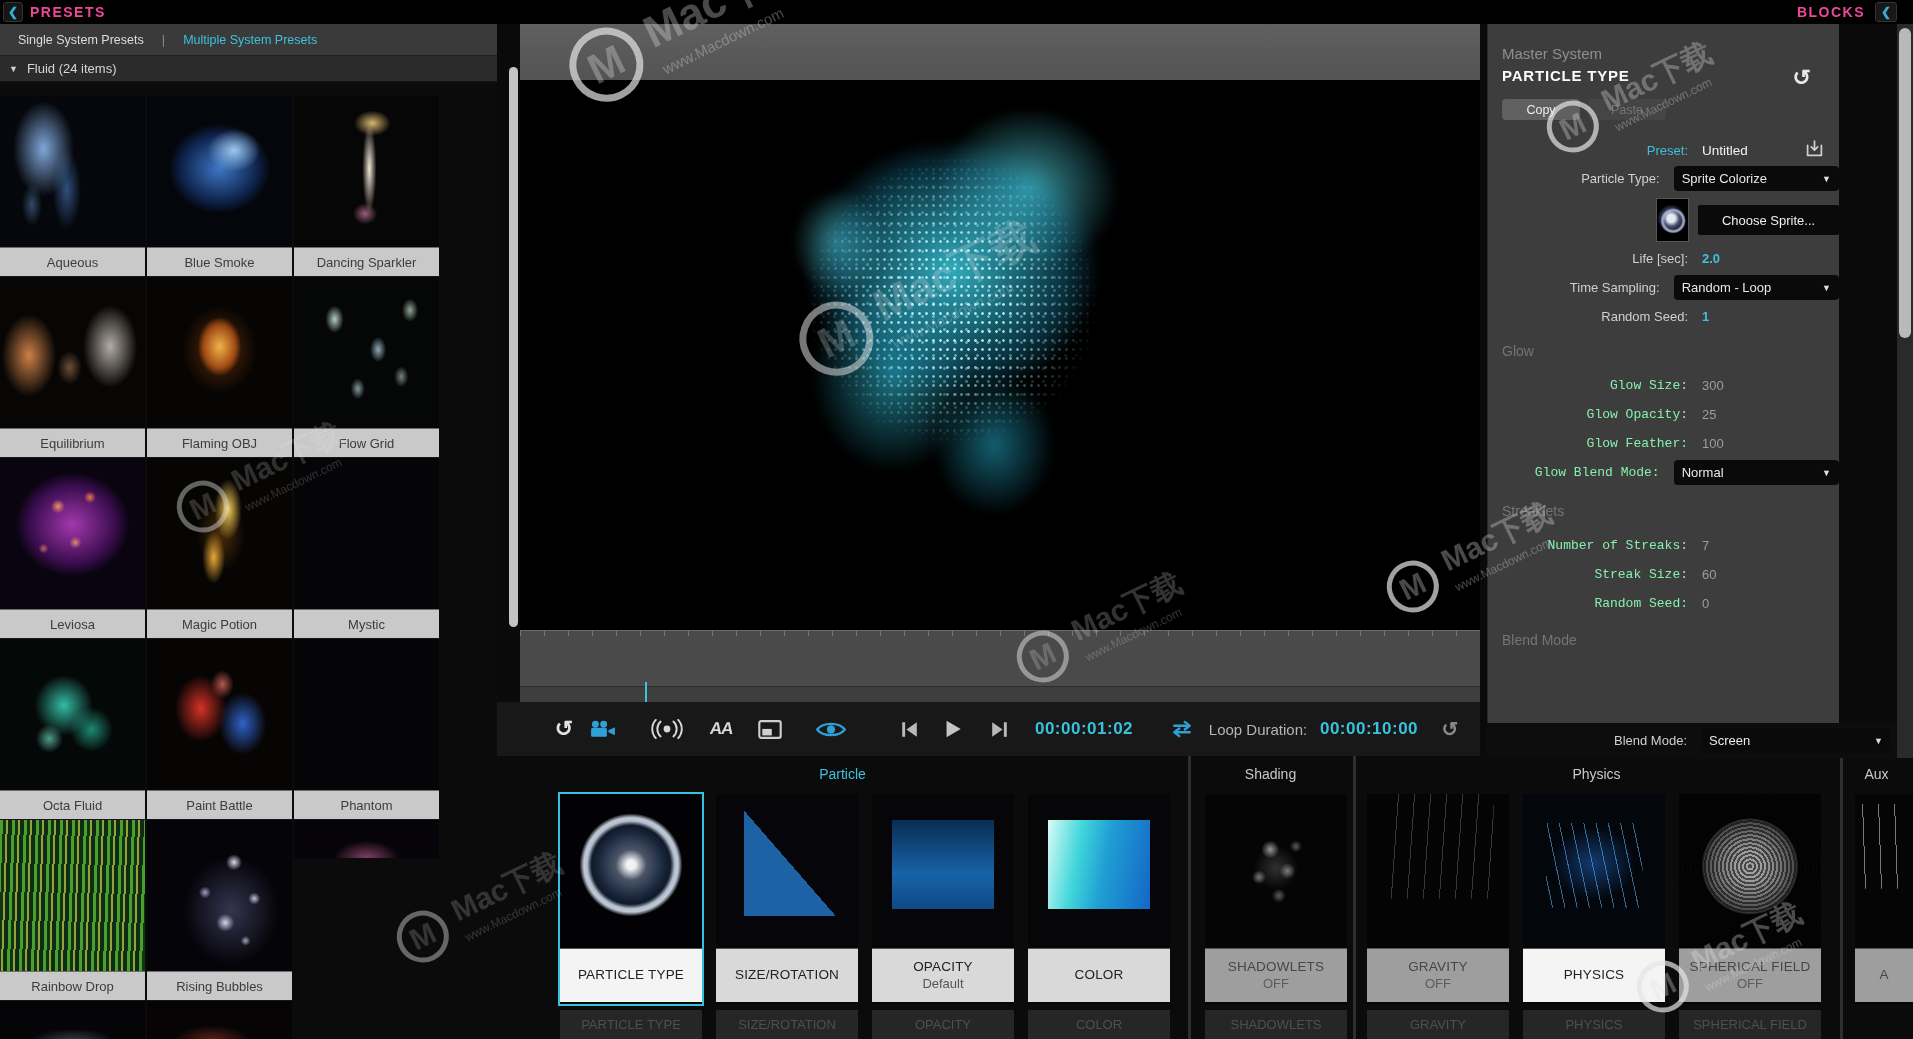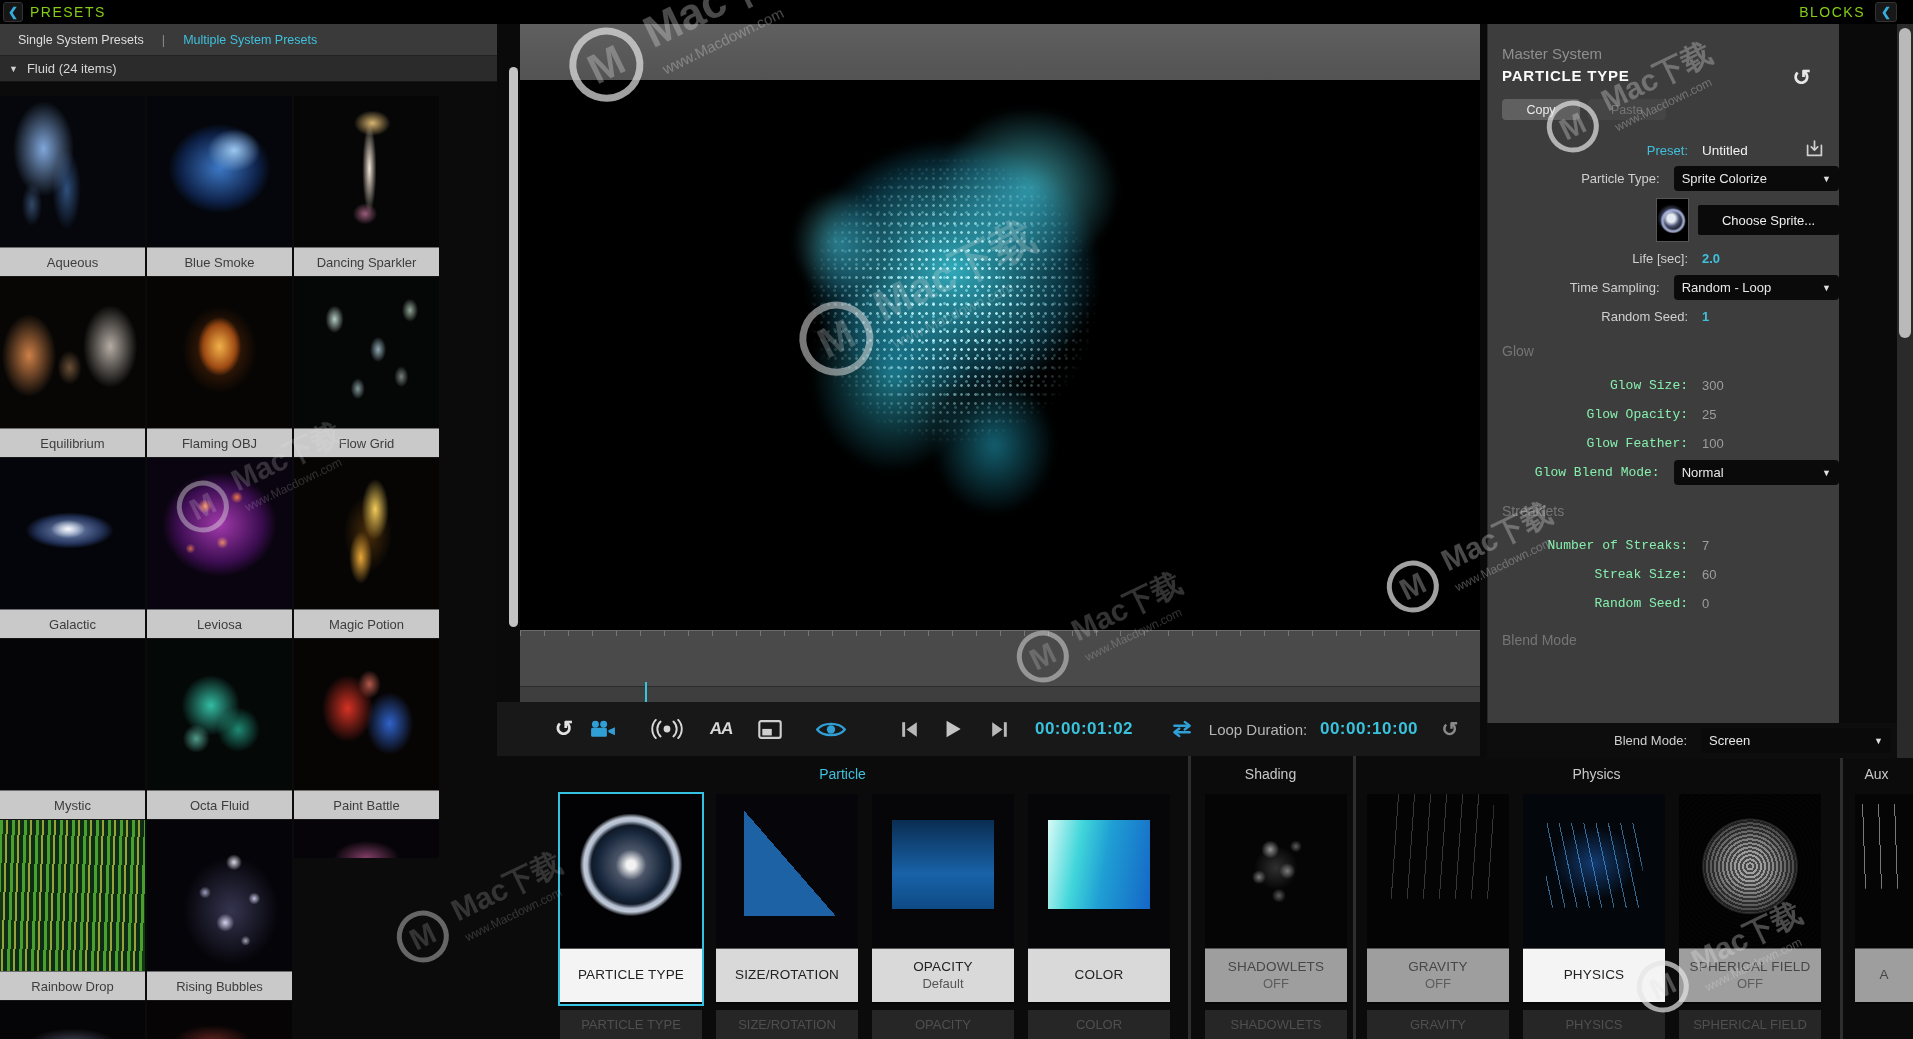--- a/index.html
+++ b/index.html
@@ -4,21 +4,21 @@
 <style>
   * { margin:0; padding:0; box-sizing:border-box; }
   html,body { background:#000; }
   body { font-family:"Liberation Sans", sans-serif; }
   .stage { position:relative; width:1913px; height:1039px; background:#0a0a0a; overflow:hidden; }
 
   
   .topbar { position:absolute; left:0; top:0; width:1913px; height:24px; background:#000; z-index:30; }
   .backbtn { position:absolute; left:3px; top:2px; width:20px; height:20px; background:#161616; border:1px solid #333; border-radius:3px;
              color:#35aede; font-size:12px; font-weight:bold; display:flex; align-items:center; justify-content:center; }
-  .topttl { position:absolute; top:4px; color:#84cc16; font-size:14px; font-weight:normal; letter-spacing:1.5px; }
+  .topttl { position:absolute; top:4px; color:#ec4899; font-size:14px; font-weight:bold; letter-spacing:1.5px; }
   .blocksbtn { position:absolute; right:16px; top:2px; width:22px; height:20px; background:#181818; border:1px solid #333; border-radius:3px;
              color:#35aede; font-size:12px; font-weight:bold; display:flex; align-items:center; justify-content:center; }
 
   
   .presets { position:absolute; left:0; top:24px; width:497px; height:1015px; background:#0b0b0b; z-index:5; }
   .ptabs { height:32px; background:#3a3a3a; display:flex; align-items:center; border-bottom:1px solid #222; }
   .ptab { font-size:12.5px; color:#dcdcdc; padding:0 18px; }
   .ptab.active { color:#3fc0dc; }
   .ptabsep { color:#888; font-size:13px; }
   .pgroup { height:26px; background:#2b2b2b; display:flex; align-items:center; gap:9px; padding-left:9px; border-bottom:1px solid #161616; color:#d6d6d6; font-size:13px; }
@@ -160,42 +160,42 @@
         </div>
       <div class="pcell">
           <div class="pimg" style="background: radial-gradient(20% 26% at 50% 46%, rgba(255, 190, 80, 0.9), rgba(255, 120, 30, 0.5) 55%, transparent 75%), radial-gradient(34% 38% at 50% 48%, rgba(200, 90, 20, 0.45), transparent 75%) rgb(7, 5, 3);"></div>
           <div class="pname">Flaming OBJ</div>
         </div>
       <div class="pcell">
           <div class="pimg" style="background: radial-gradient(9% 13% at 28% 28%, rgba(225, 255, 242, 0.8), transparent 70%), radial-gradient(8% 12% at 58% 48%, rgba(205, 240, 255, 0.7), transparent 70%), radial-gradient(8% 11% at 80% 22%, rgba(220, 255, 230, 0.65), transparent 70%), radial-gradient(7% 10% at 44% 74%, rgba(215, 250, 255, 0.6), transparent 70%), radial-gradient(7% 10% at 74% 66%, rgba(230, 255, 240, 0.5), transparent 70%) rgb(5, 6, 6);"></div>
           <div class="pname">Flow Grid</div>
         </div>
       <div class="pcell">
-          <div class="pimg" style="background: radial-gradient(16% 8% at 47% 47%, rgba(250, 252, 255, 0.98), transparent 75%), radial-gradient(38% 15% at 48% 48%, rgba(170, 200, 255, 0.75), rgba(90, 130, 230, 0.35) 60%, transparent 80%) rgb(4, 5, 10);"></div>
-          <div class="pname">Galactic</div>
-        </div>
-      <div class="pcell">
           <div class="pimg" style="background: radial-gradient(7px at 40% 32%, rgba(255, 150, 90, 0.95), transparent), radial-gradient(6px at 62% 26%, rgba(255, 130, 70, 0.9), transparent), radial-gradient(6px at 52% 56%, rgba(255, 160, 100, 0.8), transparent), radial-gradient(5px at 30% 60%, rgba(255, 140, 80, 0.7), transparent), radial-gradient(48% 42% at 50% 44%, rgba(200, 70, 210, 0.8), rgba(120, 25, 160, 0.45) 60%, transparent 82%) rgb(10, 4, 16);"></div>
           <div class="pname">Leviosa</div>
         </div>
       <div class="pcell">
           <div class="pimg" style="background: radial-gradient(13% 28% at 56% 34%, rgba(255, 214, 95, 0.95), transparent 72%), radial-gradient(11% 24% at 46% 66%, rgba(255, 184, 62, 0.9), transparent 72%), radial-gradient(22% 34% at 51% 50%, rgba(200, 120, 20, 0.35), transparent 75%) rgb(6, 5, 4);"></div>
           <div class="pname">Magic Potion</div>
         </div>
       <div class="pcell">
           <div class="pimg"></div>
           <div class="pname">Mystic</div>
         </div>
       <div class="pcell">
           <div class="pimg" style="background: radial-gradient(28% 28% at 44% 44%, rgba(60, 220, 190, 0.85), transparent 72%), radial-gradient(20% 20% at 63% 60%, rgba(40, 180, 150, 0.75), transparent 74%), radial-gradient(13% 13% at 34% 66%, rgba(130, 255, 225, 0.6), transparent 72%) rgb(4, 8, 7);"></div>
           <div class="pname">Octa Fluid</div>
         </div>
       <div class="pcell">
           <div class="pimg" style="background: radial-gradient(24% 30% at 37% 46%, rgba(235, 55, 40, 0.9), transparent 74%), radial-gradient(22% 28% at 66% 56%, rgba(55, 115, 235, 0.85), transparent 74%), radial-gradient(11% 13% at 52% 30%, rgba(255, 125, 105, 0.7), transparent 72%) rgb(7, 4, 4);"></div>
           <div class="pname">Paint Battle</div>
+        </div>
+      <div class="pcell">
+          <div class="pimg"></div>
+          <div class="pname">Phantom</div>
         </div>
       <div class="pcell">
           <div class="pimg" style="background: repeating-linear-gradient(92deg, rgba(95, 205, 60, 0.75) 0px, rgba(95, 205, 60, 0.75) 3px, rgba(35, 110, 40, 0.35) 3px, rgba(35, 110, 40, 0.35) 6px, rgba(225, 235, 85, 0.65) 6px, rgba(225, 235, 85, 0.65) 8px, rgba(28, 85, 48, 0.35) 8px, rgba(28, 85, 48, 0.35) 12px), linear-gradient(rgba(15, 45, 15, 0.25), rgba(8, 25, 8, 0.8)) rgb(5, 16, 3);"></div>
           <div class="pname">Rainbow Drop</div>
         </div>
       <div class="pcell">
           <div class="pimg" style="background: radial-gradient(8px at 60% 28%, rgba(242, 242, 255, 0.9), transparent), radial-gradient(6px at 74% 52%, rgba(222, 222, 252, 0.85), transparent), radial-gradient(9px at 54% 68%, rgba(232, 228, 255, 0.9), transparent), radial-gradient(6px at 40% 48%, rgba(205, 205, 242, 0.75), transparent), radial-gradient(5px at 68% 80%, rgba(225, 225, 250, 0.7), transparent), radial-gradient(42% 46% at 58% 60%, rgba(125, 125, 185, 0.4), transparent 78%) rgb(5, 4, 9);"></div>
           <div class="pname">Rising Bubbles</div>
         </div>
       <div class="pcell">

